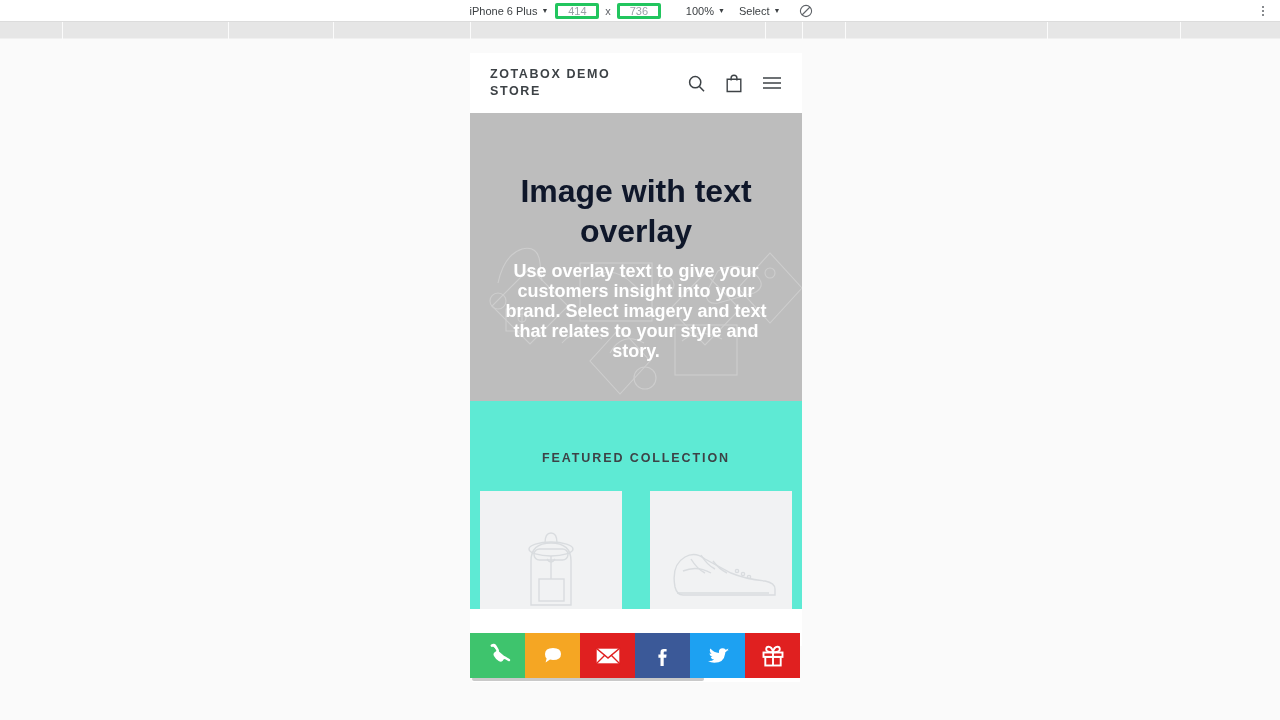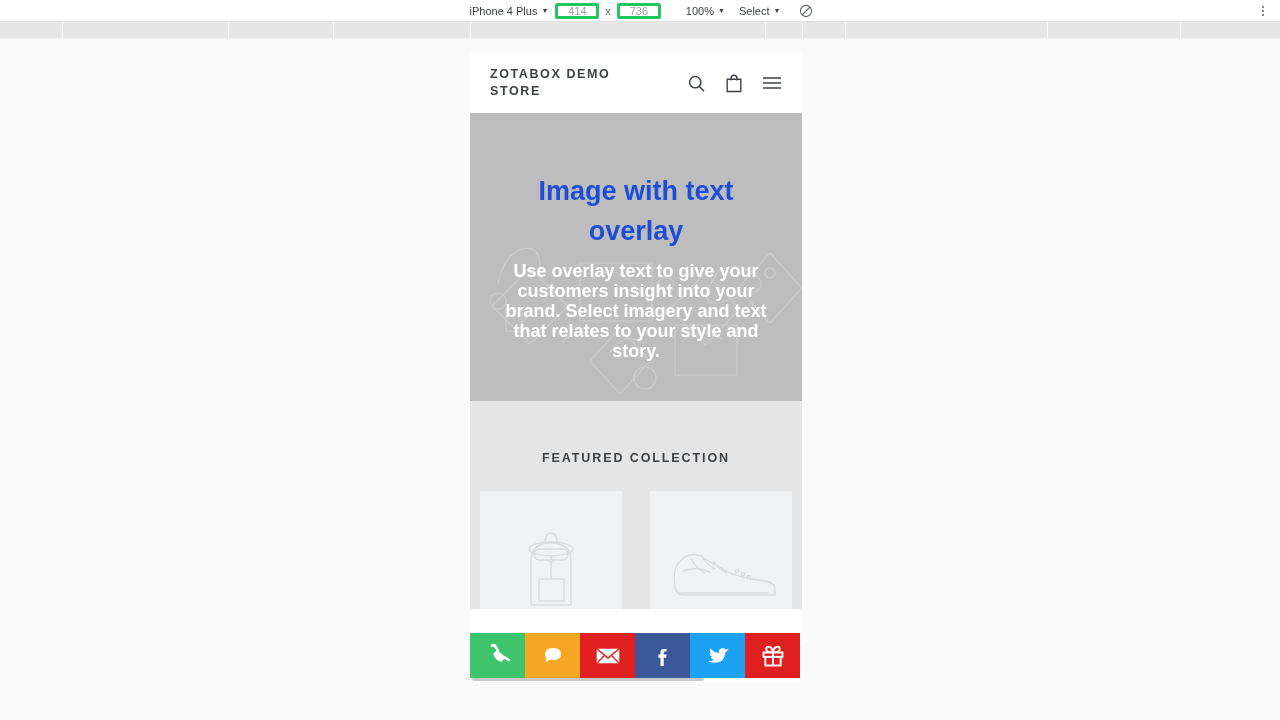--- a/index.html
+++ b/index.html
@@ -78,30 +78,30 @@
   .hicon{ cursor:pointer; display:flex; align-items:center; justify-content:center; }
 
   
   .hero{
     position:relative; height:288px; background:#bdbdbd; overflow:hidden;
     display:flex; flex-direction:column; align-items:center; justify-content:center;
   }
   .hero-art{ position:absolute; inset:0; opacity:.45; }
   .hero-inner{ position:relative; z-index:2; text-align:center; padding:0 20px; margin-top:18px;}
   .hero-title{
-    color:#1d4ed8; font-size:27px; font-weight:bold; line-height:40px;
+    color:#0f172a; font-size:32px; font-weight:bold; line-height:40px;
     max-width:250px; margin:0 auto 10px;
   }
   .hero-sub{
     color:#fff; font-size:18px; font-weight:bold; line-height:20px;
     max-width:288px; margin:0 auto;
   }
 
   
-  .featured{ background:#e5e5e5; padding-top:50px; }
+  .featured{ background:#5eead4; padding-top:50px; }
   .featured-title{
     text-align:center; font-size:12.5px; font-weight:bold;
     letter-spacing:1.9px; color:#3d4246; text-transform:uppercase;
   }
   .product-grid{
     display:flex; gap:28px; padding:26px 18px 0; justify-content:center;
   }
   .product-card{ width:142px; }
   .product-img{
     width:142px; height:118px; background:#f1f2f3;
@@ -129,21 +129,21 @@
     background:#c9c9c9; border-radius:2px;
   }
 </style>
 </head>
 <body>
 
 <div class="device-toolbar">
   <div class="dt-group">
 
     <div class="dt-select">
-      <span>iPhone 4 Plus</span>
+      <span>iPhone 6 Plus</span>
       <span class="caret">▼</span>
     </div>
 
     <input class="dt-input" value="414" style="">
     <span class="dt-x">x</span>
     <input class="dt-input" value="736" style="">
 
     <div class="dt-select" style="margin-left:18px">
       <span>100%</span>
       <span class="caret">▼</span>

